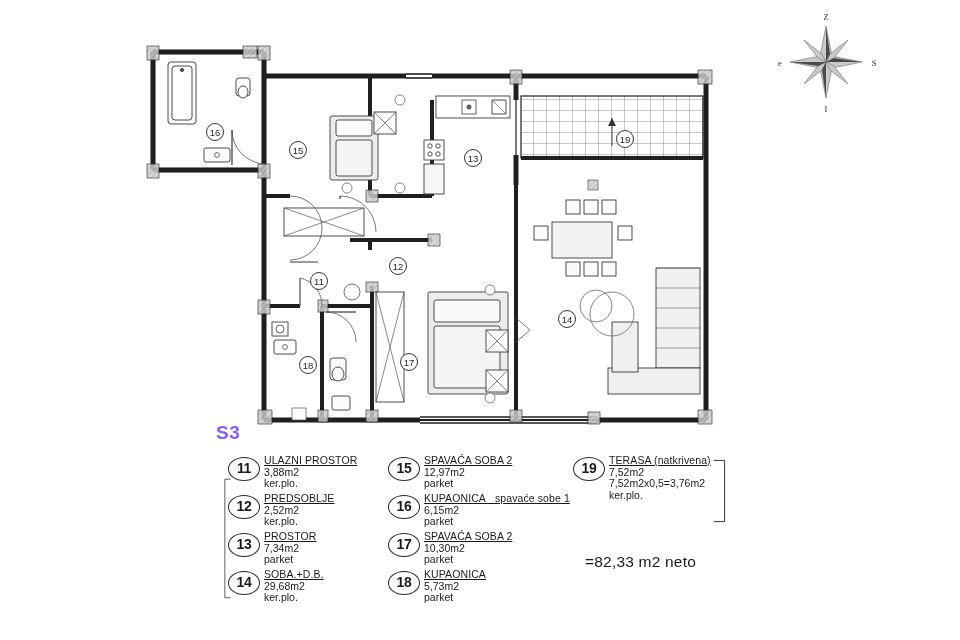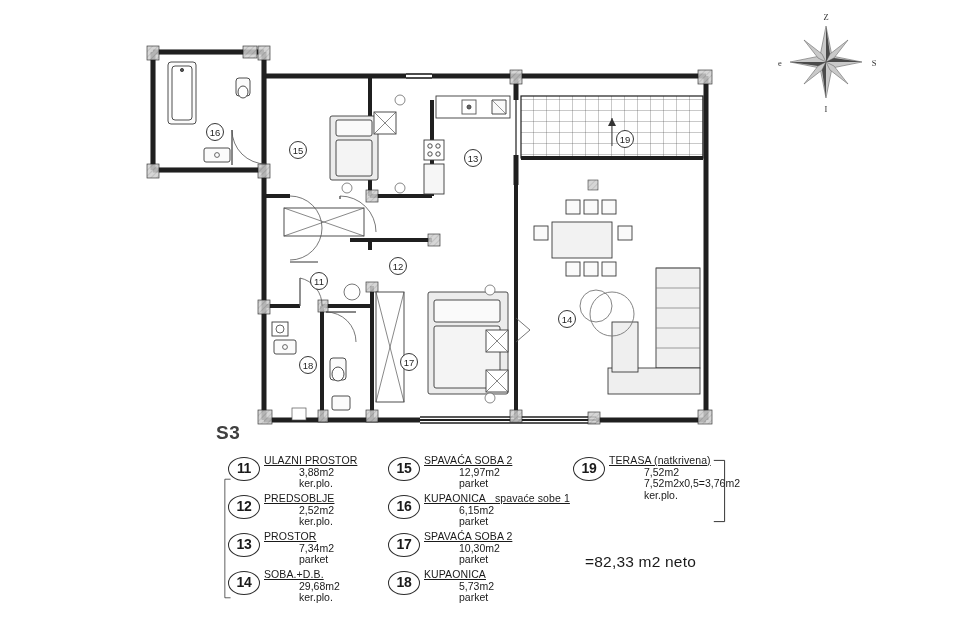--- a/index.html
+++ b/index.html
@@ -65,29 +65,28 @@
     line-height: 11.5px;
     white-space: nowrap;
   }
   .leg-text .tname {
     display: block;
     letter-spacing: 0.1px;
     text-decoration: underline;
   }
   .leg-text .tsub {
     display: block;
-    margin-left: 35px;
   }
   .plan-code {
     position: absolute;
     left: 216px;
     top: 422px;
     font-size: 19px;
     font-weight: bold;
-    color: #404040;
+    color: #8b5cf6;
     letter-spacing: 0.5px;
   }
   .total {
     position: absolute;
     left: 585px;
     top: 553px;
     font-size: 15.5px;
     font-weight: normal;
     letter-spacing: 0.2px;
   }

